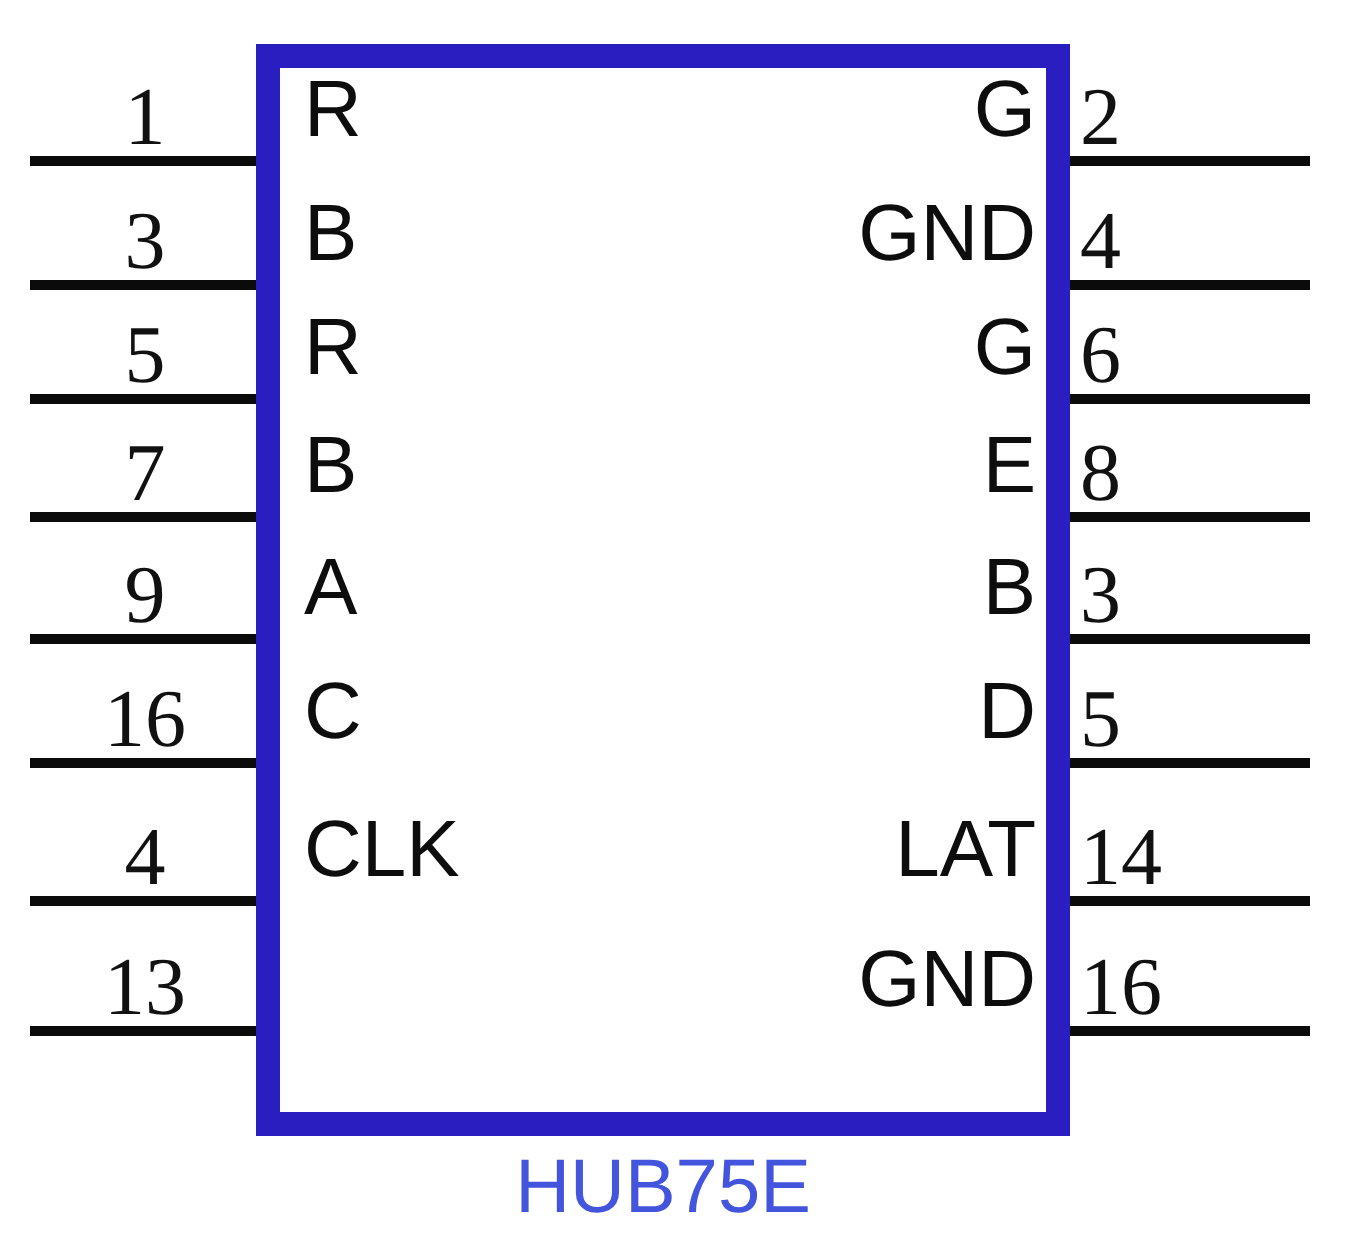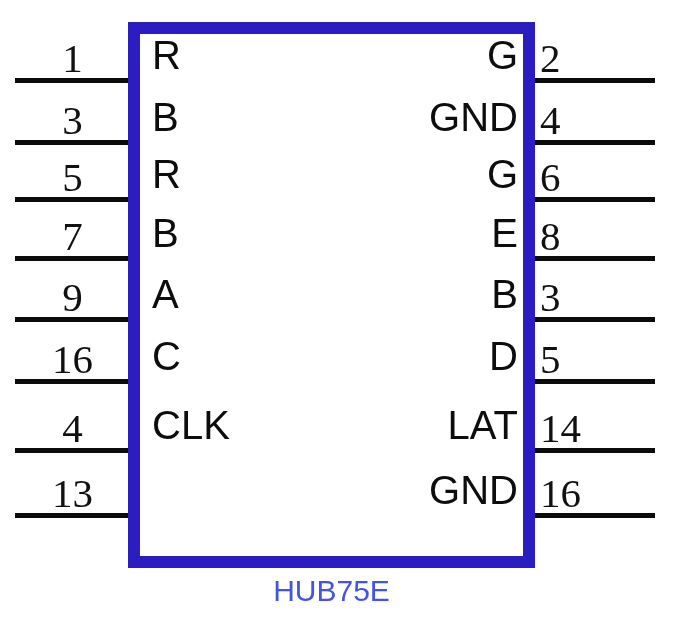--- a/index.html
+++ b/index.html
@@ -109,21 +109,21 @@
   }
 
   
   .part-label {
     position: absolute;
     left: 128px;
     top: 574px;
     width: 407px;
     text-align: center;
     font-family: "Liberation Sans", sans-serif;
-    font-size: 30px;
+    font-size: 38px;
     line-height: 1.1;
     color: #4455dd;
     z-index: 5;
     white-space: nowrap;
   }
 </style>
 </head>
 <body>
 
 <div id="pinout-diagram">

